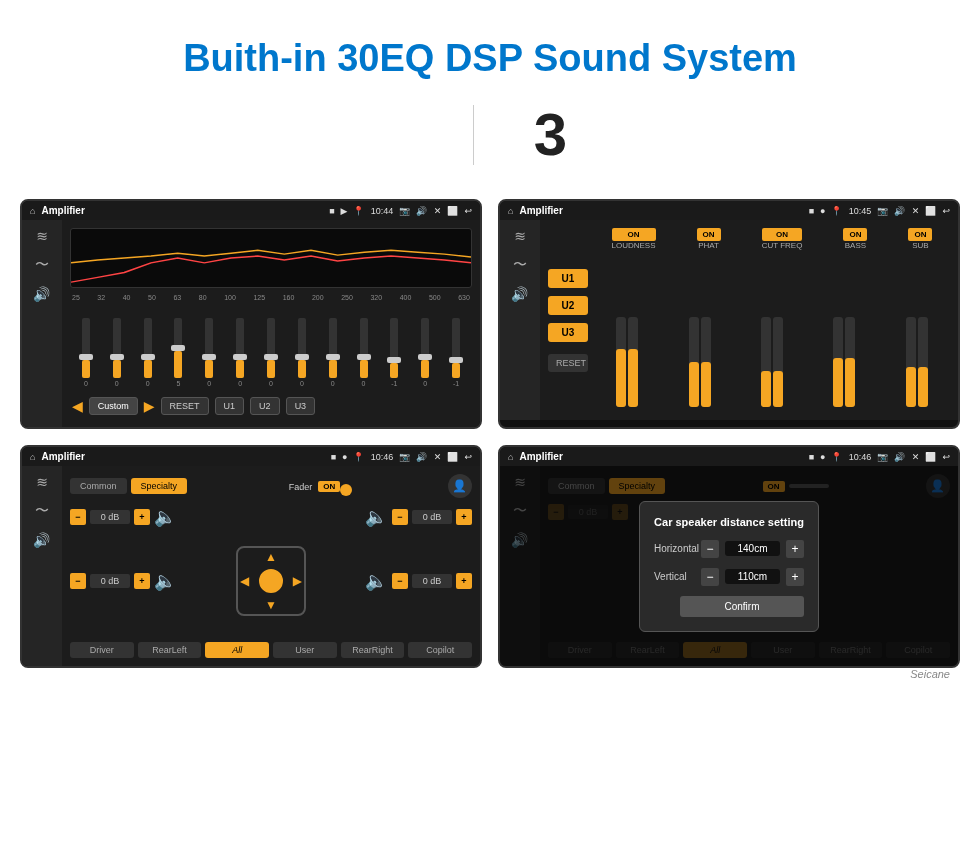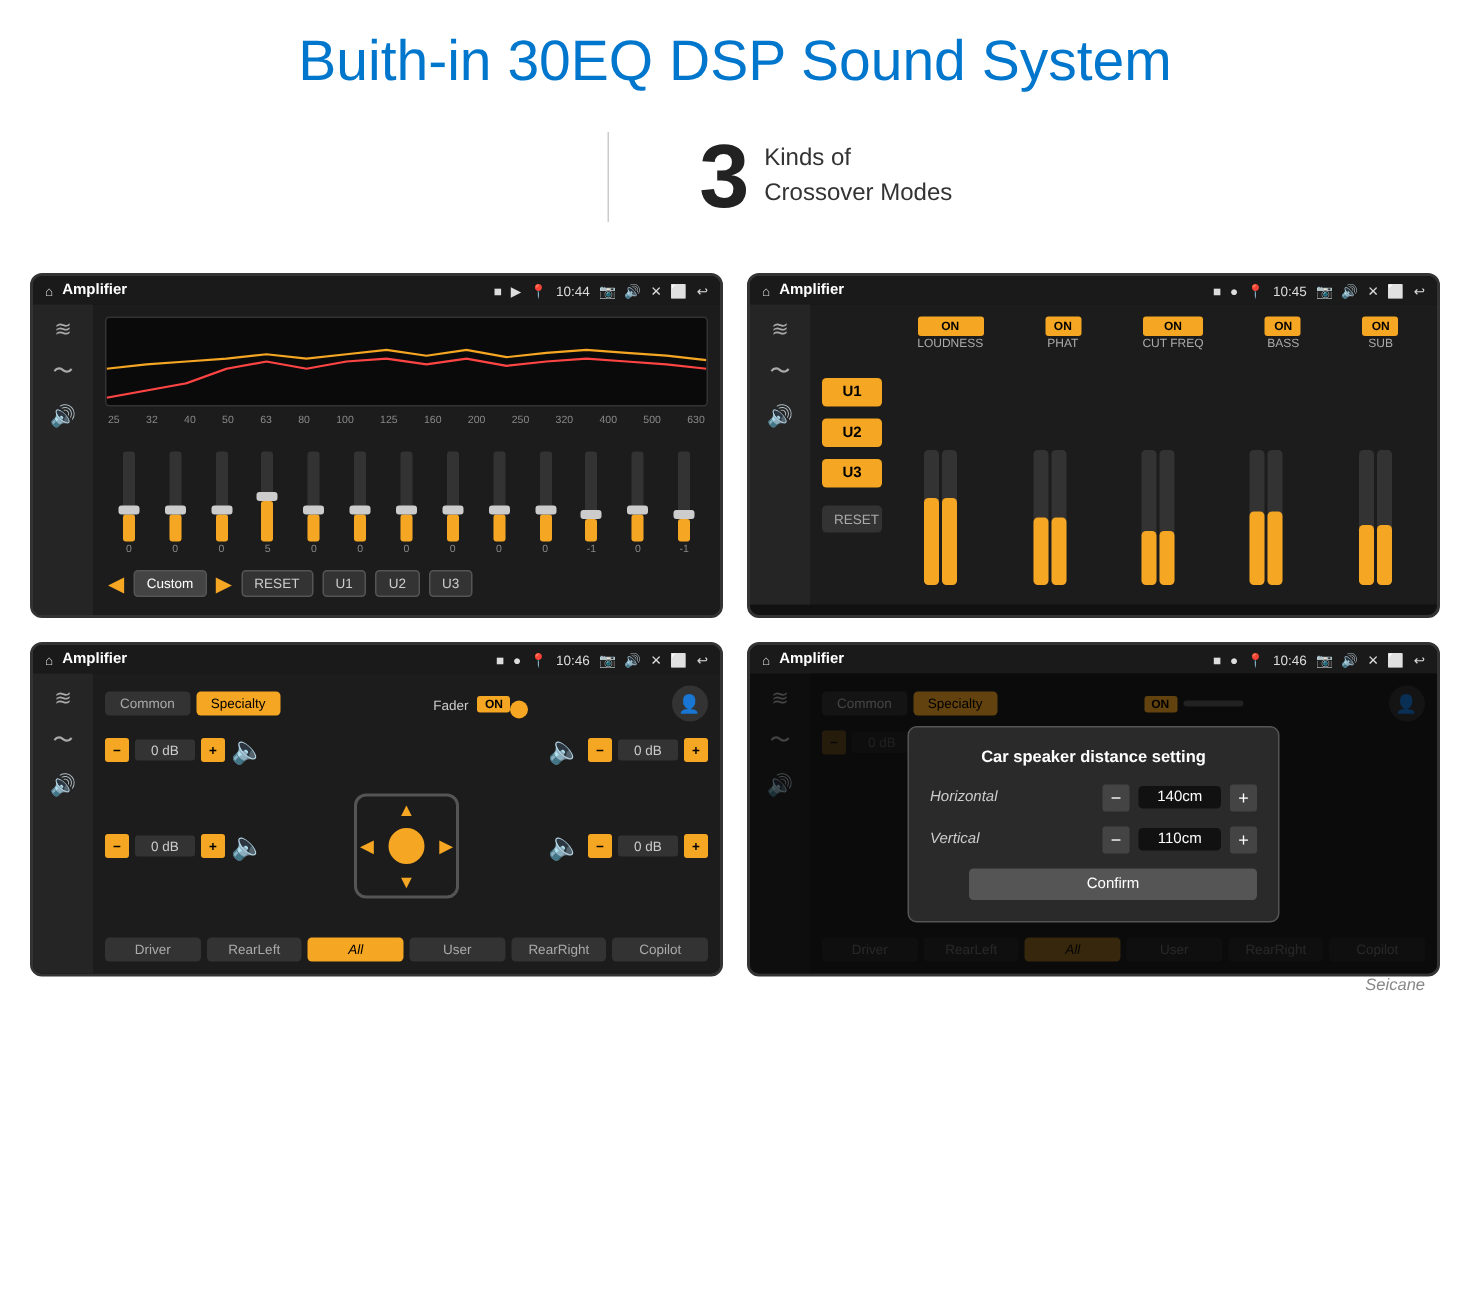--- a/index.html
+++ b/index.html
@@ -6,23 +6,24 @@
     body {
       width: 980px;
       background: #fff;
       font-family: Arial, sans-serif;
       padding: 20px;
     }
 
     .page-title {
       text-align: center;
       font-size: 38px;
-      font-weight: normal;
+      font-weight: bold;
       color: #0077cc;
       margin-bottom: 20px;
+      margin-top: 17px;
     }
 
     .stats-row {
       display: flex;
       justify-content: center;
       align-items: center;
       margin-bottom: 30px;
       gap: 0;
     }
     .stat-item {
@@ -399,42 +400,41 @@
       align-items: center;
       justify-content: center;
       z-index: 10;
     }
 
     .dialog-box {
       background: #2a2a2a;
       border: 1px solid #555;
       border-radius: 6px;
       padding: 14px;
-      width: 248px;
+      width: 180px;
     }
 
     .dialog-title {
       font-size: 11px;
       color: #fff;
       text-align: center;
       margin-bottom: 12px;
       font-weight: bold;
     }
 
     .dialog-row {
       display: flex;
       align-items: center;
       justify-content: space-between;
       margin-bottom: 10px;
     }
 
     .dialog-label {
       font-size: 10px;
       color: #ccc;
-      font-style: italic;
     }
 
     .dialog-value {
       display: flex;
       align-items: center;
       gap: 6px;
     }
 
     .dv-val {
       background: #111;
@@ -506,24 +506,20 @@
 <body>
 
 <h1 class="page-title">Buith-in 30EQ DSP Sound System</h1>
 
 <div class="stats-row">
   <div class="stat-item">
   </div>
   <div class="stat-divider"></div>
   <div class="stat-item">
     <span class="stat-number">3</span>
-    <div class="stat-text">
-      <div>Kinds of</div>
-      <div>Crossover Modes</div>
-    </div>
   </div>
 </div>
 
 <div class="screenshots-grid">
 
   <div class="screen-card">
     <div class="status-bar">
       <span>⌂</span>
       <span class="app-name">Amplifier</span>
       <span>■</span>

